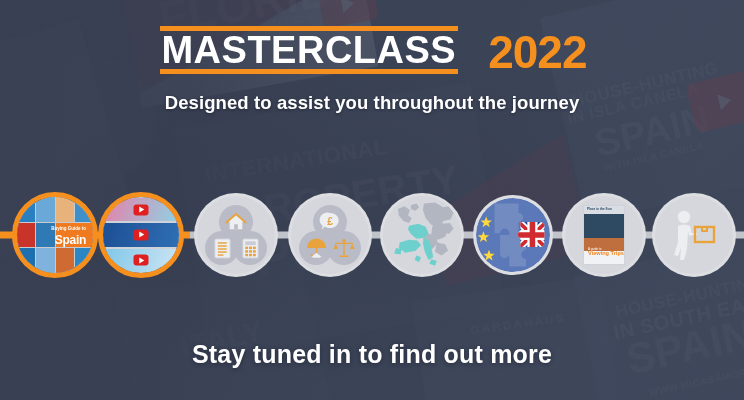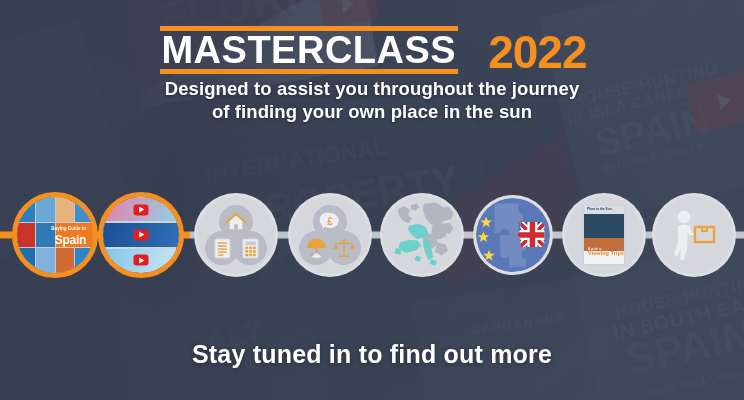--- a/index.html
+++ b/index.html
@@ -102,20 +102,21 @@
     font-size:46px;
     font-weight:bold;
     color:#f5901f;
     line-height:1;
     letter-spacing:-1px;
     margin-left:28px;
     position:relative;
     top:1px;
   }
   .subtitle {
+    margin-top:14px;
     font-size:18.5px;
     font-weight:bold;
     color:#ffffff;
     line-height:1.25;
     letter-spacing:.1px;
     text-shadow:0 1px 3px rgba(20,24,36,.55);
   }
 
   
   .timeline { position:absolute; left:0; top:180px; width:744px; height:110px; z-index:5; }
@@ -259,21 +260,20 @@
     <div class="title-row">
       <div class="title-left-box">
         <div class="rule"></div>
         <div class="title-main">MASTERCLASS</div>
         <div class="rule bot"></div>
       </div>
       <div class="title-year">2022</div>
     </div>
     <div class="subtitle">
       <div>Designed to assist you throughout the journey</div>
-      <div>of finding your own place in the sun</div>
     </div>
   </div>
 
   <div class="timeline">
 
     <div class="track orange"></div>
     <div class="track grey"></div>
 
     <div class="node orange" style="left:12px;">
       <div class="mag-grid">

